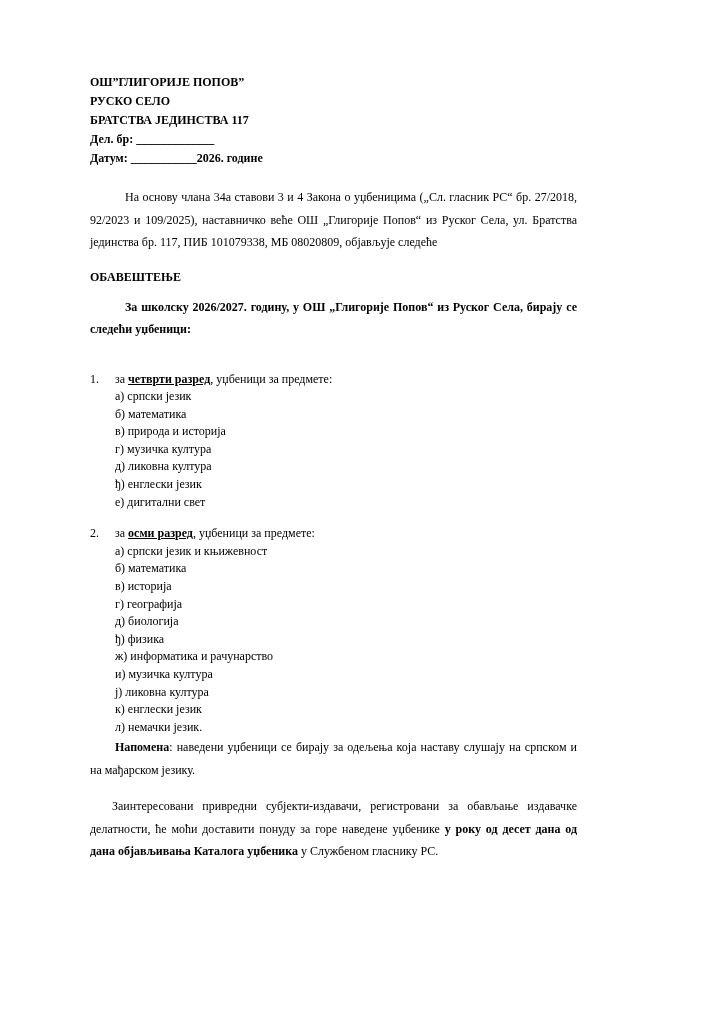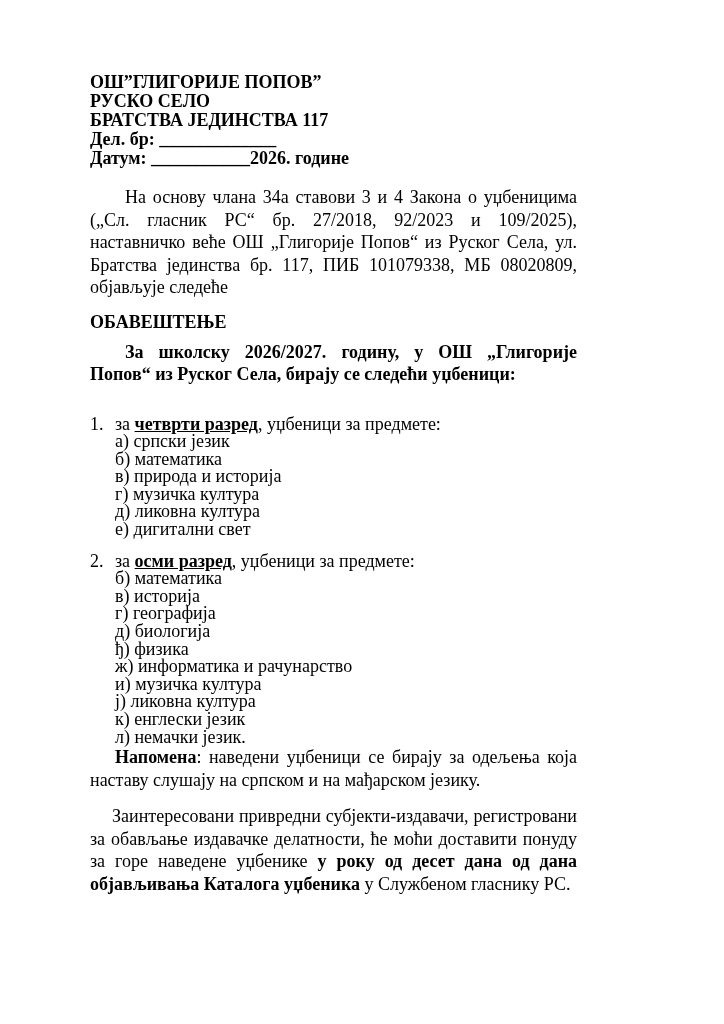--- a/index.html
+++ b/index.html
@@ -7,21 +7,21 @@
     padding: 0;
     background: #ffffff;
   }
   .page {
     position: relative;
     width: 665px;
     height: 1024px;
     background: #ffffff;
     color: #000000;
     font-family: "Liberation Serif", serif;
-    font-size: 18px;
+    font-size: 12px;
     box-sizing: border-box;
     padding: 73px 88px 0 90px;
     overflow: hidden;
   }
   .doc-header {
     font-weight: bold;
     line-height: 19px;
   }
   .para {
     text-align: justify;
@@ -95,28 +95,30 @@
 
     <div class="list-block">
       <div class="list-num">1.</div>
       <div class="list-content">
         <div><span>за </span><span class="em-underline">четврти разред</span><span>, уџбеници за предмете:</span></div>
         <div>а) српски језик</div>
         <div>б) математика</div>
         <div>в) природа и историја</div>
         <div>г) музичка култура</div>
         <div>д) ликовна култура</div>
+        <div>ђ) енглески језик</div>
         <div>е) дигитални свет</div>
       </div>
     </div>
 
     <div class="list-block">
       <div class="list-num">2.</div>
       <div class="list-content">
         <div><span>за </span><span class="em-underline">осми разред</span><span>, уџбеници за предмете:</span></div>
+        <div>а) српски језик и књижевност</div>
         <div>б) математика</div>
         <div>в) историја</div>
         <div>г) географија</div>
         <div>д) биологија</div>
         <div>ђ) физика</div>
         <div>ж) информатика и рачунарство</div>
         <div>и) музичка култура</div>
         <div>ј) ликовна култура</div>
         <div>к) енглески језик</div>
         <div>л) немачки језик.</div>

